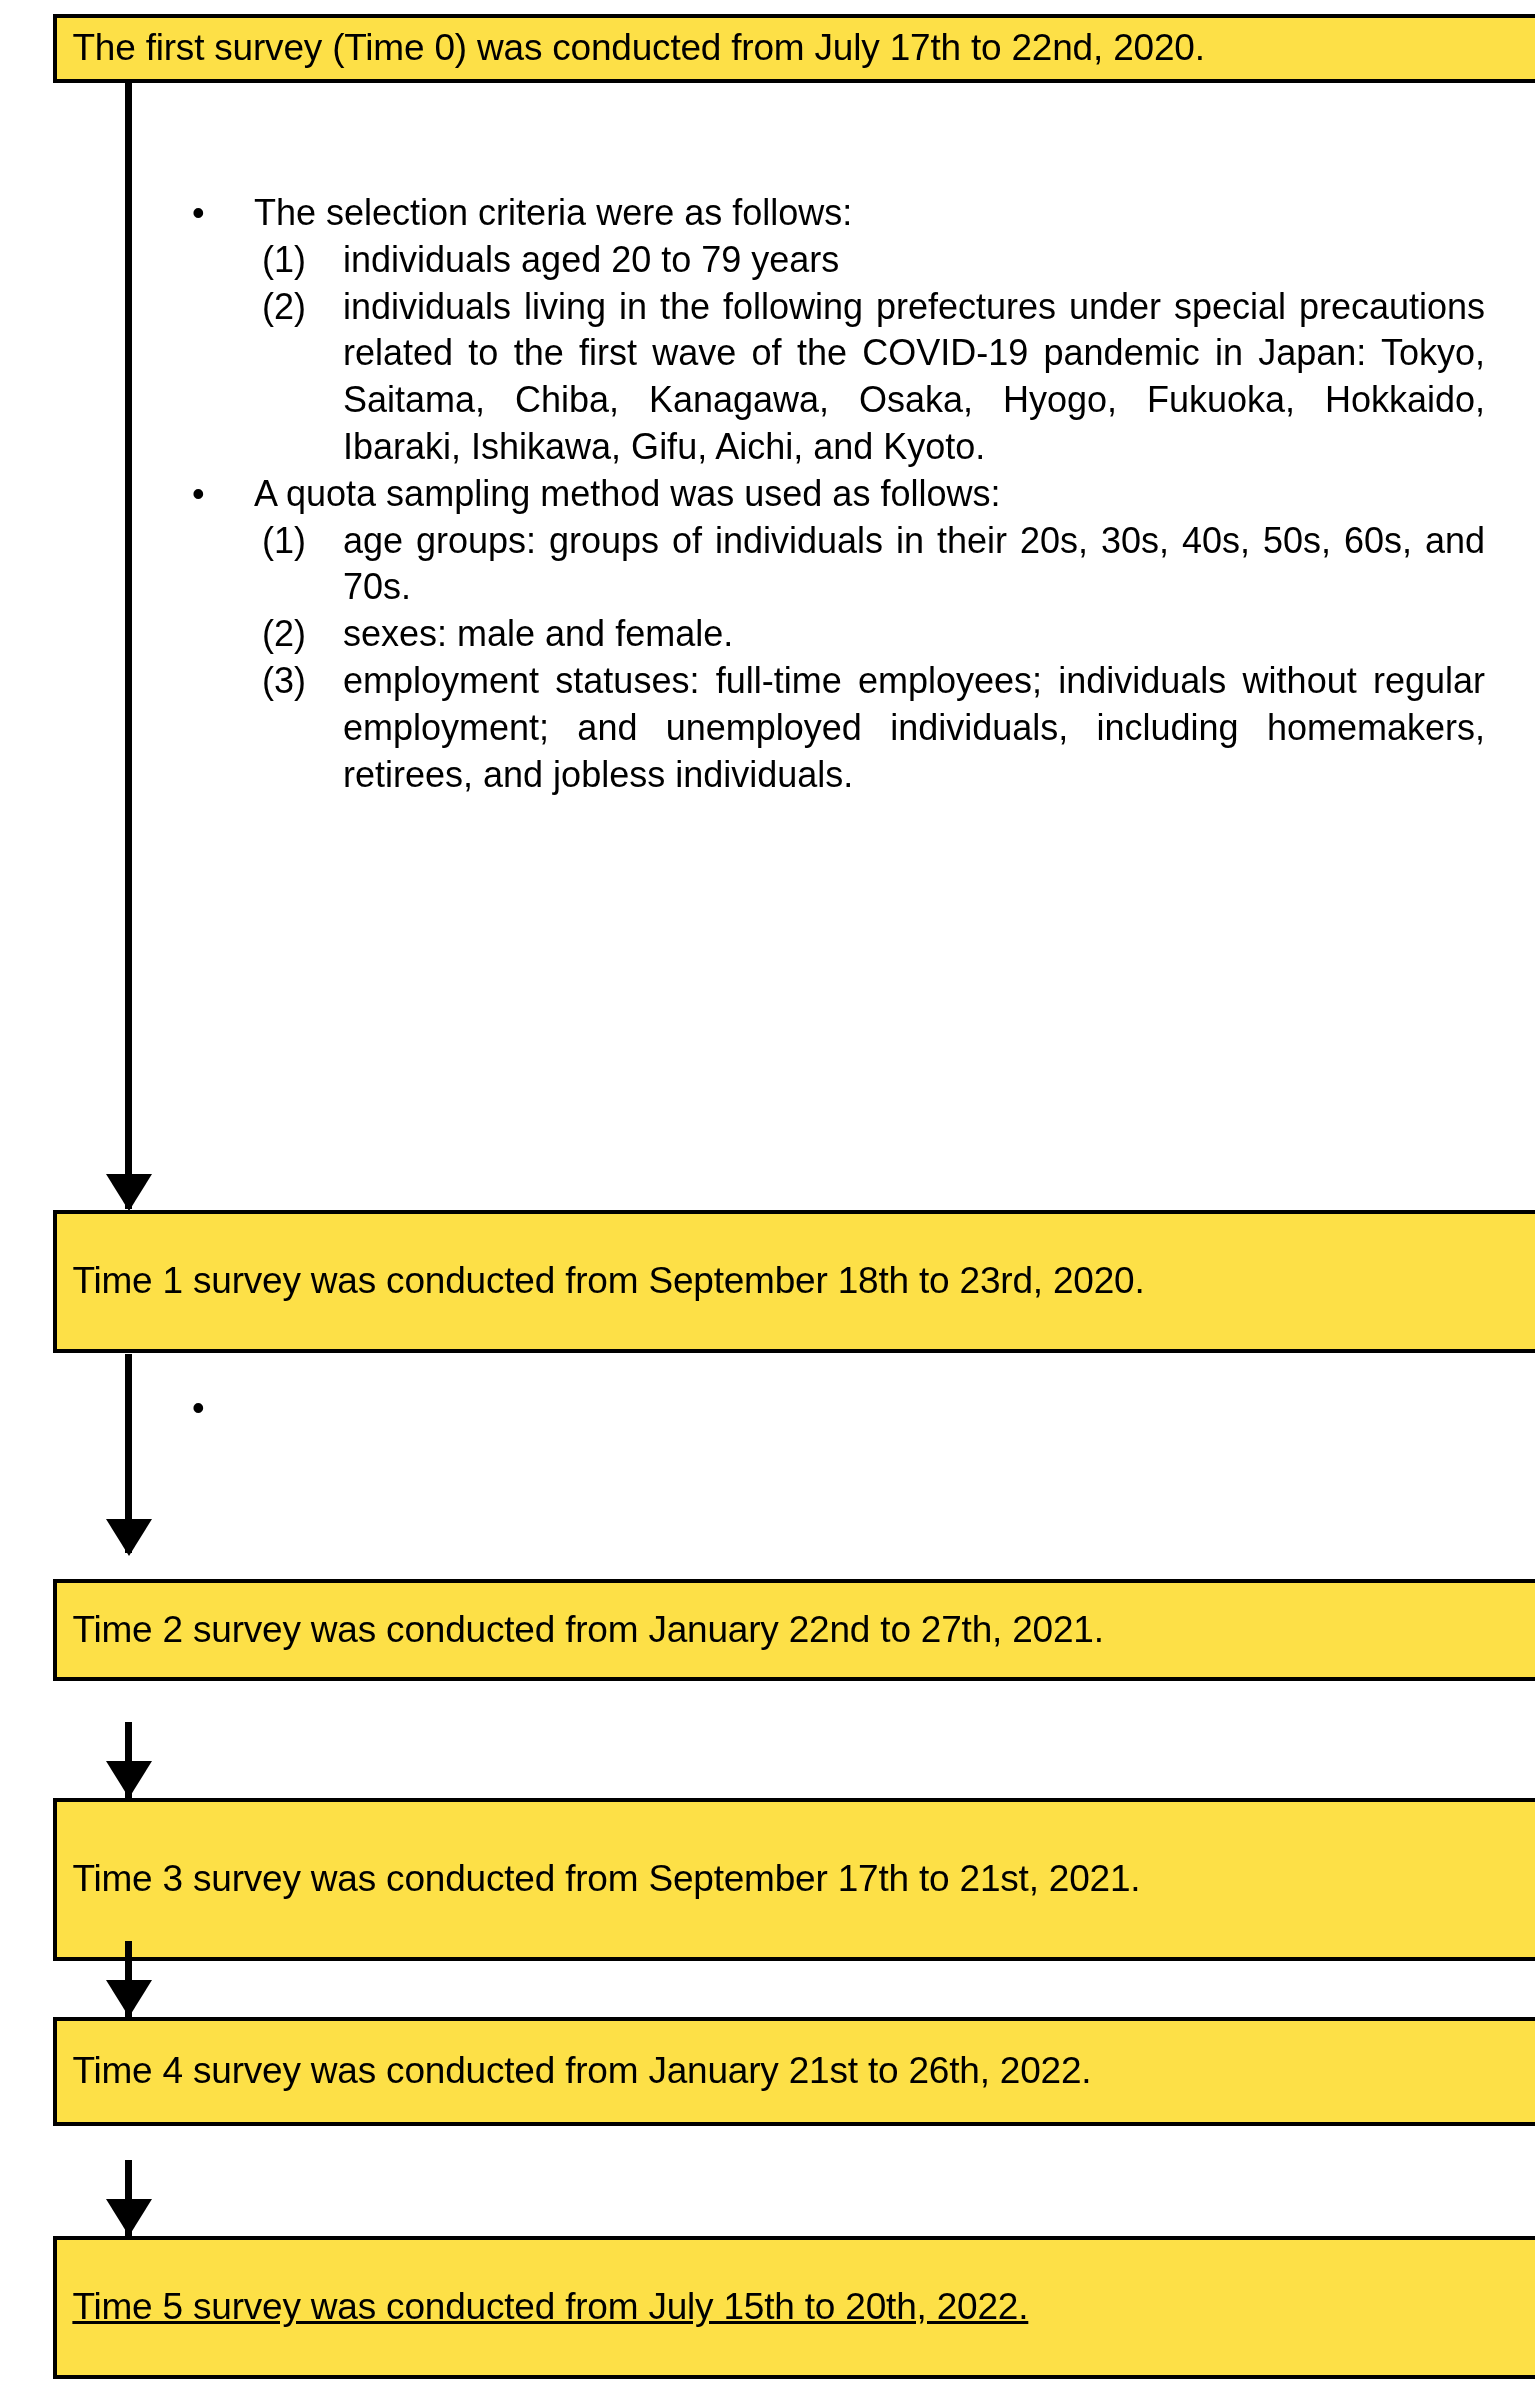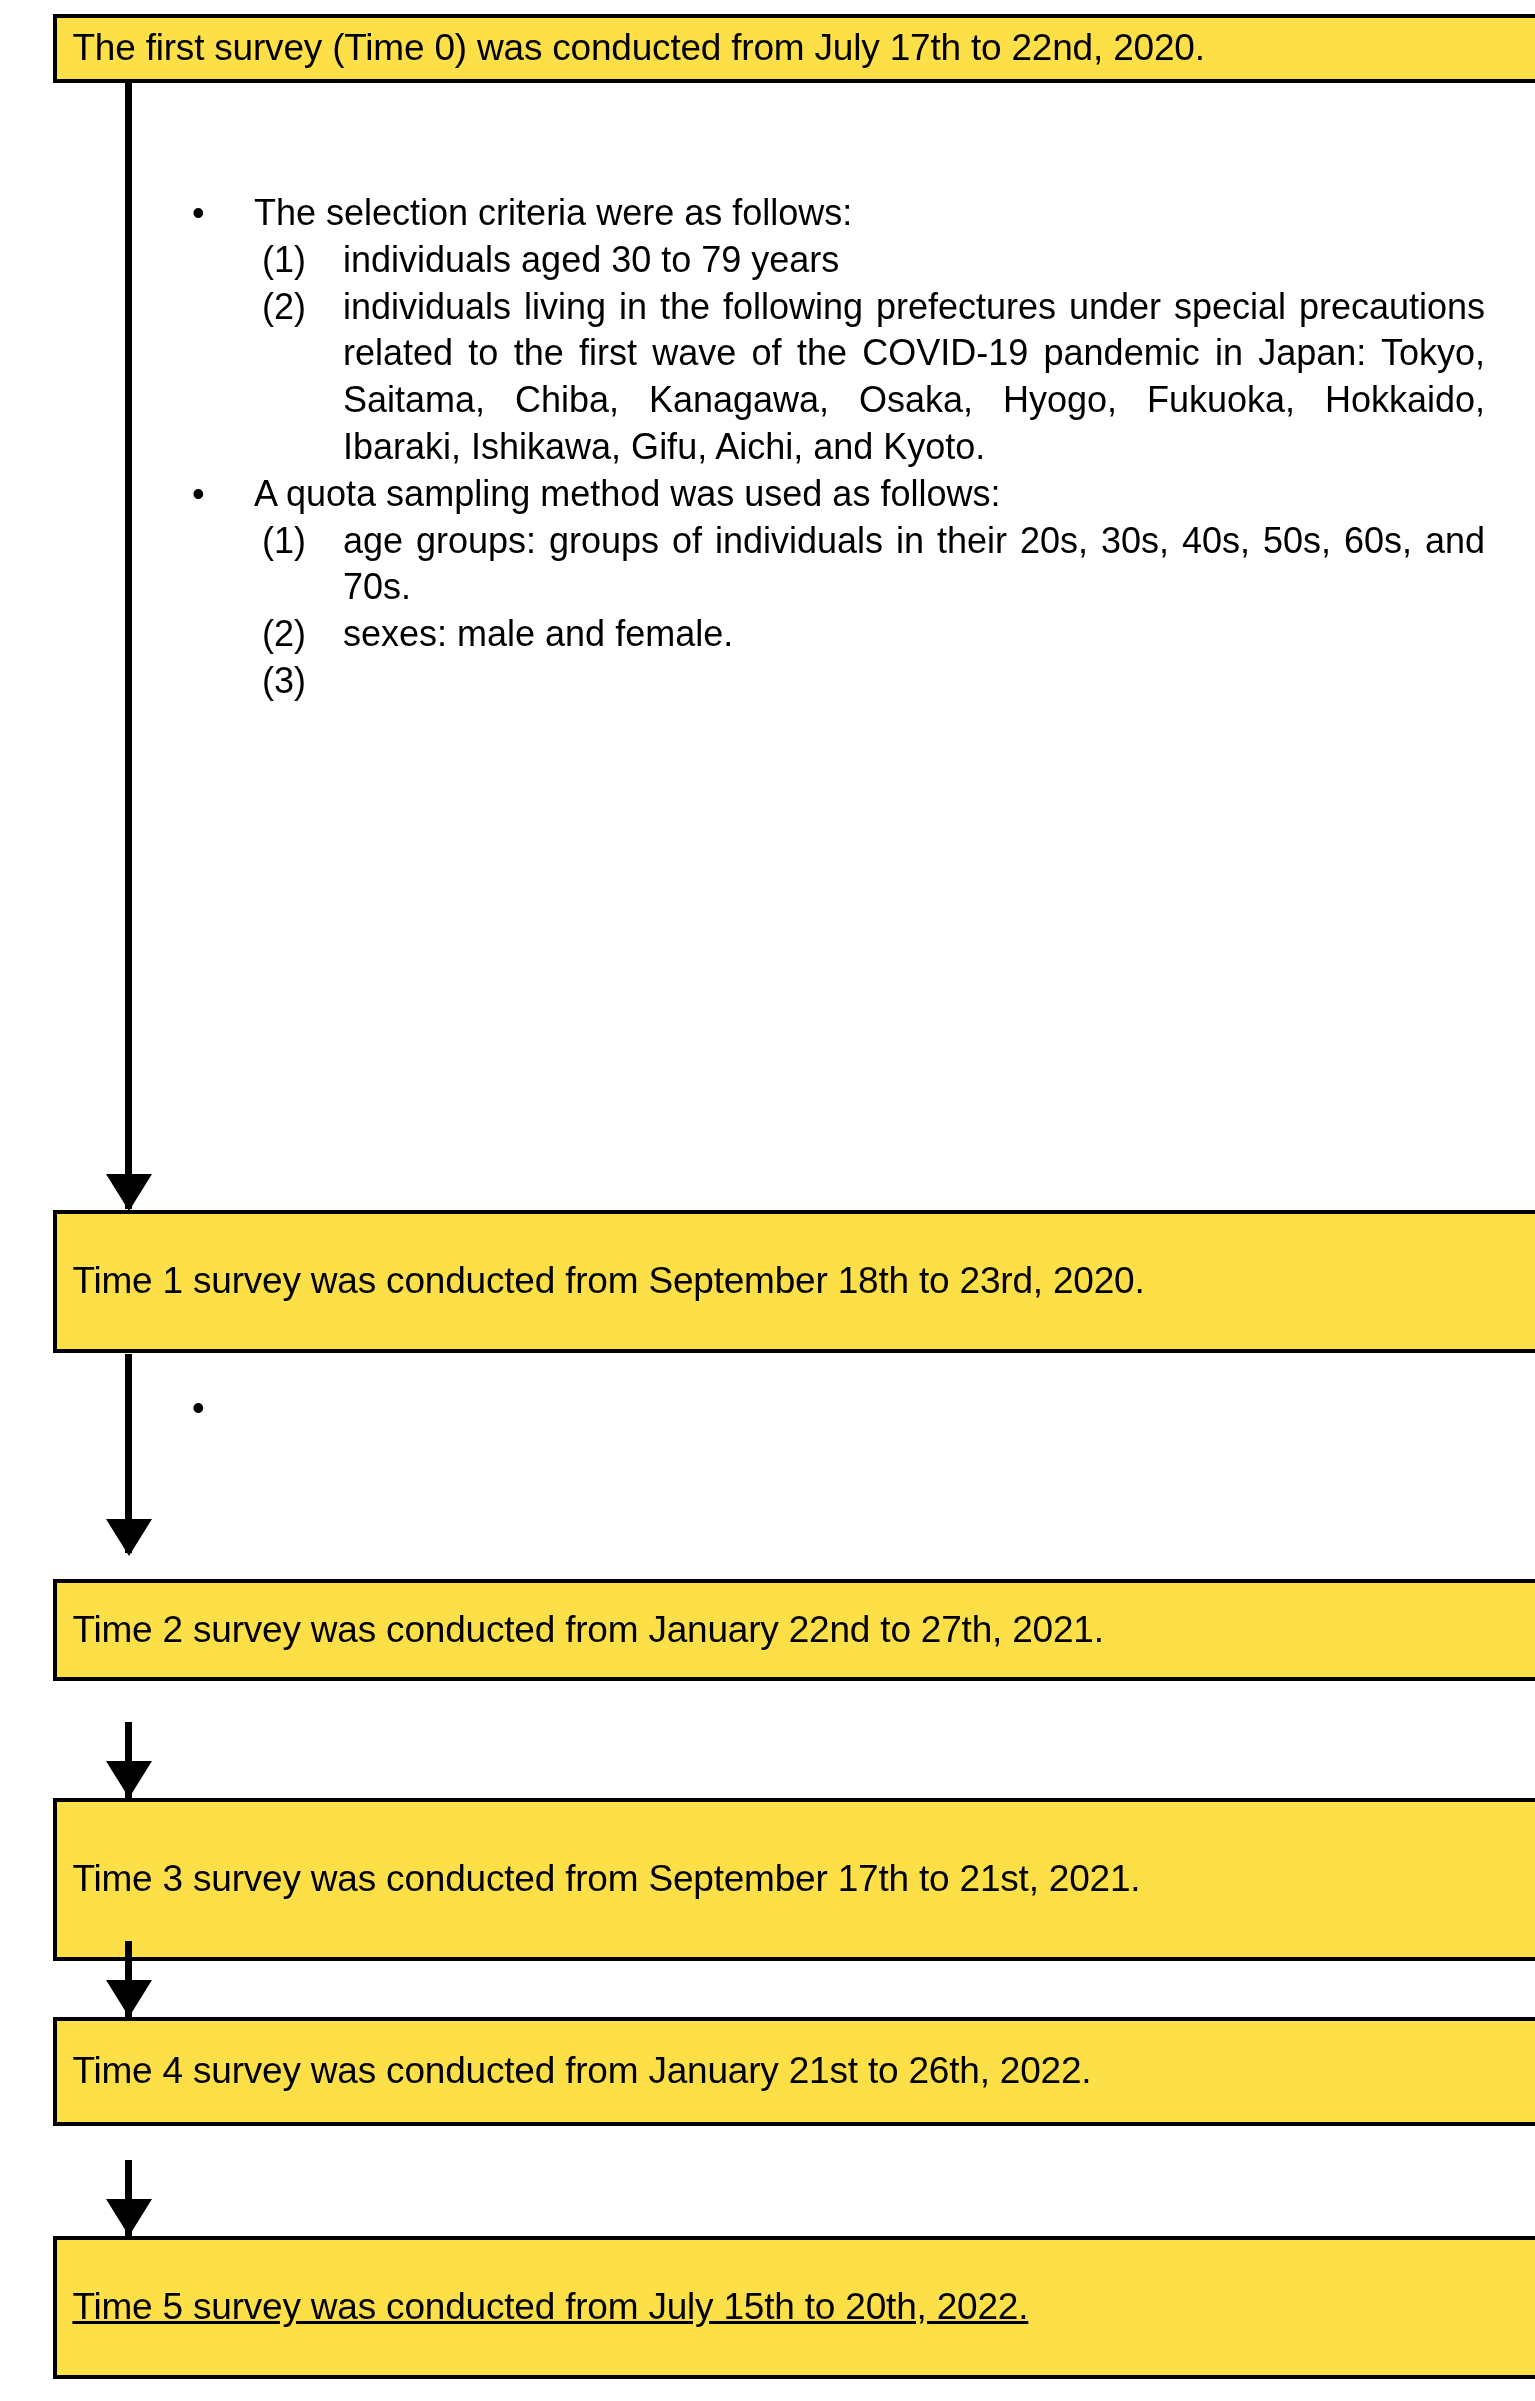--- a/index.html
+++ b/index.html
@@ -131,21 +131,21 @@
 
   <div class="note" style="top:190px;">
 
     <div class="bullet-row">
       <span class="dot">•</span>
       <span>The selection criteria were as follows:</span>
     </div>
 
     <div class="num-row nojust">
       <span class="num">(1)</span>
-      <span>individuals aged 30 to 79 years</span>
+      <span>individuals aged 20 to 79 years</span>
     </div>
 
     <div class="num-row">
       <span class="num">(2)</span>
       <span>individuals living in the following prefectures under special precautions related to the first wave of the COVID-19 pandemic in Japan: Tokyo, Saitama, Chiba, Kanagawa, Osaka, Hyogo, Fukuoka, Hokkaido, Ibaraki, Ishikawa, Gifu, Aichi, and Kyoto.</span>
     </div>
 
     <div class="bullet-row">
       <span class="dot">•</span>
       <span>A quota sampling method was used as follows:</span>
@@ -156,20 +156,21 @@
       <span>age groups: groups of individuals in their 20s, 30s, 40s, 50s, 60s, and 70s.</span>
     </div>
 
     <div class="num-row nojust">
       <span class="num">(2)</span>
       <span>sexes: male and female.</span>
     </div>
 
     <div class="num-row">
       <span class="num">(3)</span>
+      <span>employment statuses: full-time employees; individuals without regular employment; and unemployed individuals, including homemakers, retirees, and jobless individuals.</span>
     </div>
 
   </div>
 
   <div class="box" style="top:1210px; height:143px;">
     <span class="box-text">Time 1 survey was conducted from September 18th  to 23rd, 2020.</span>
   </div>
 
   <div class="connector" style="top:1354px; height:199px;"></div>
   <div class="arrowhead" style="top:1519px;"></div>

